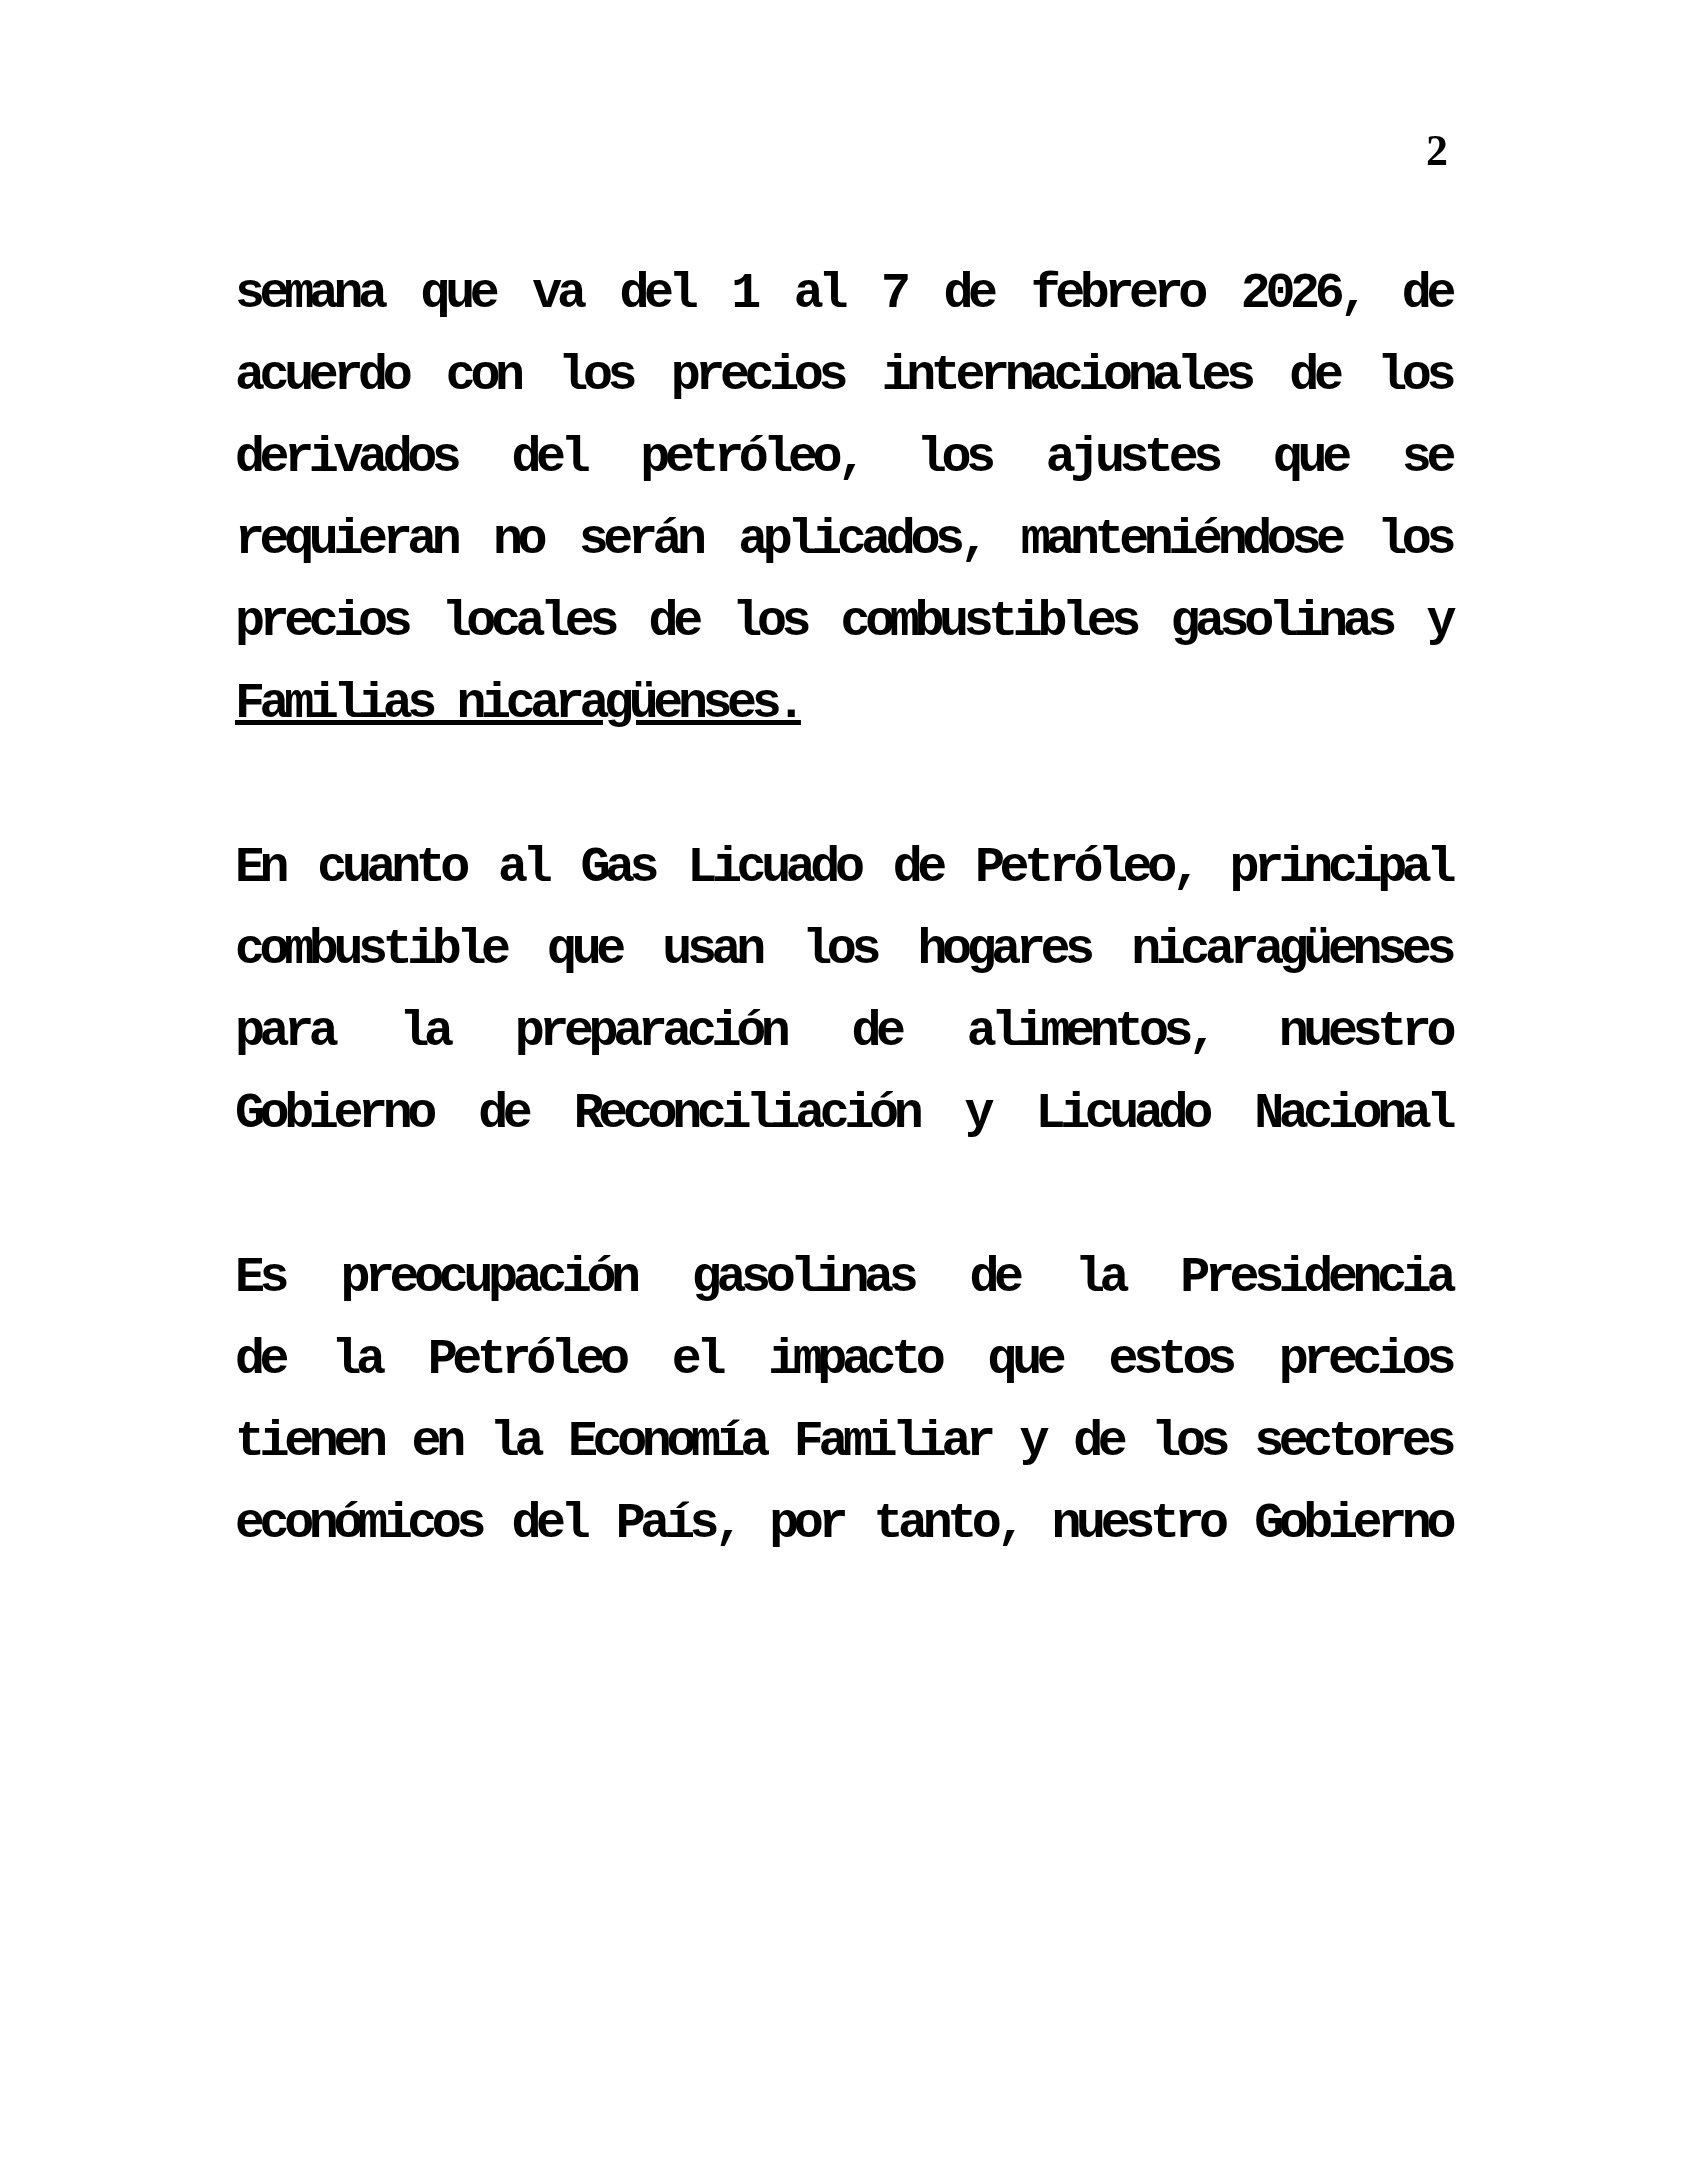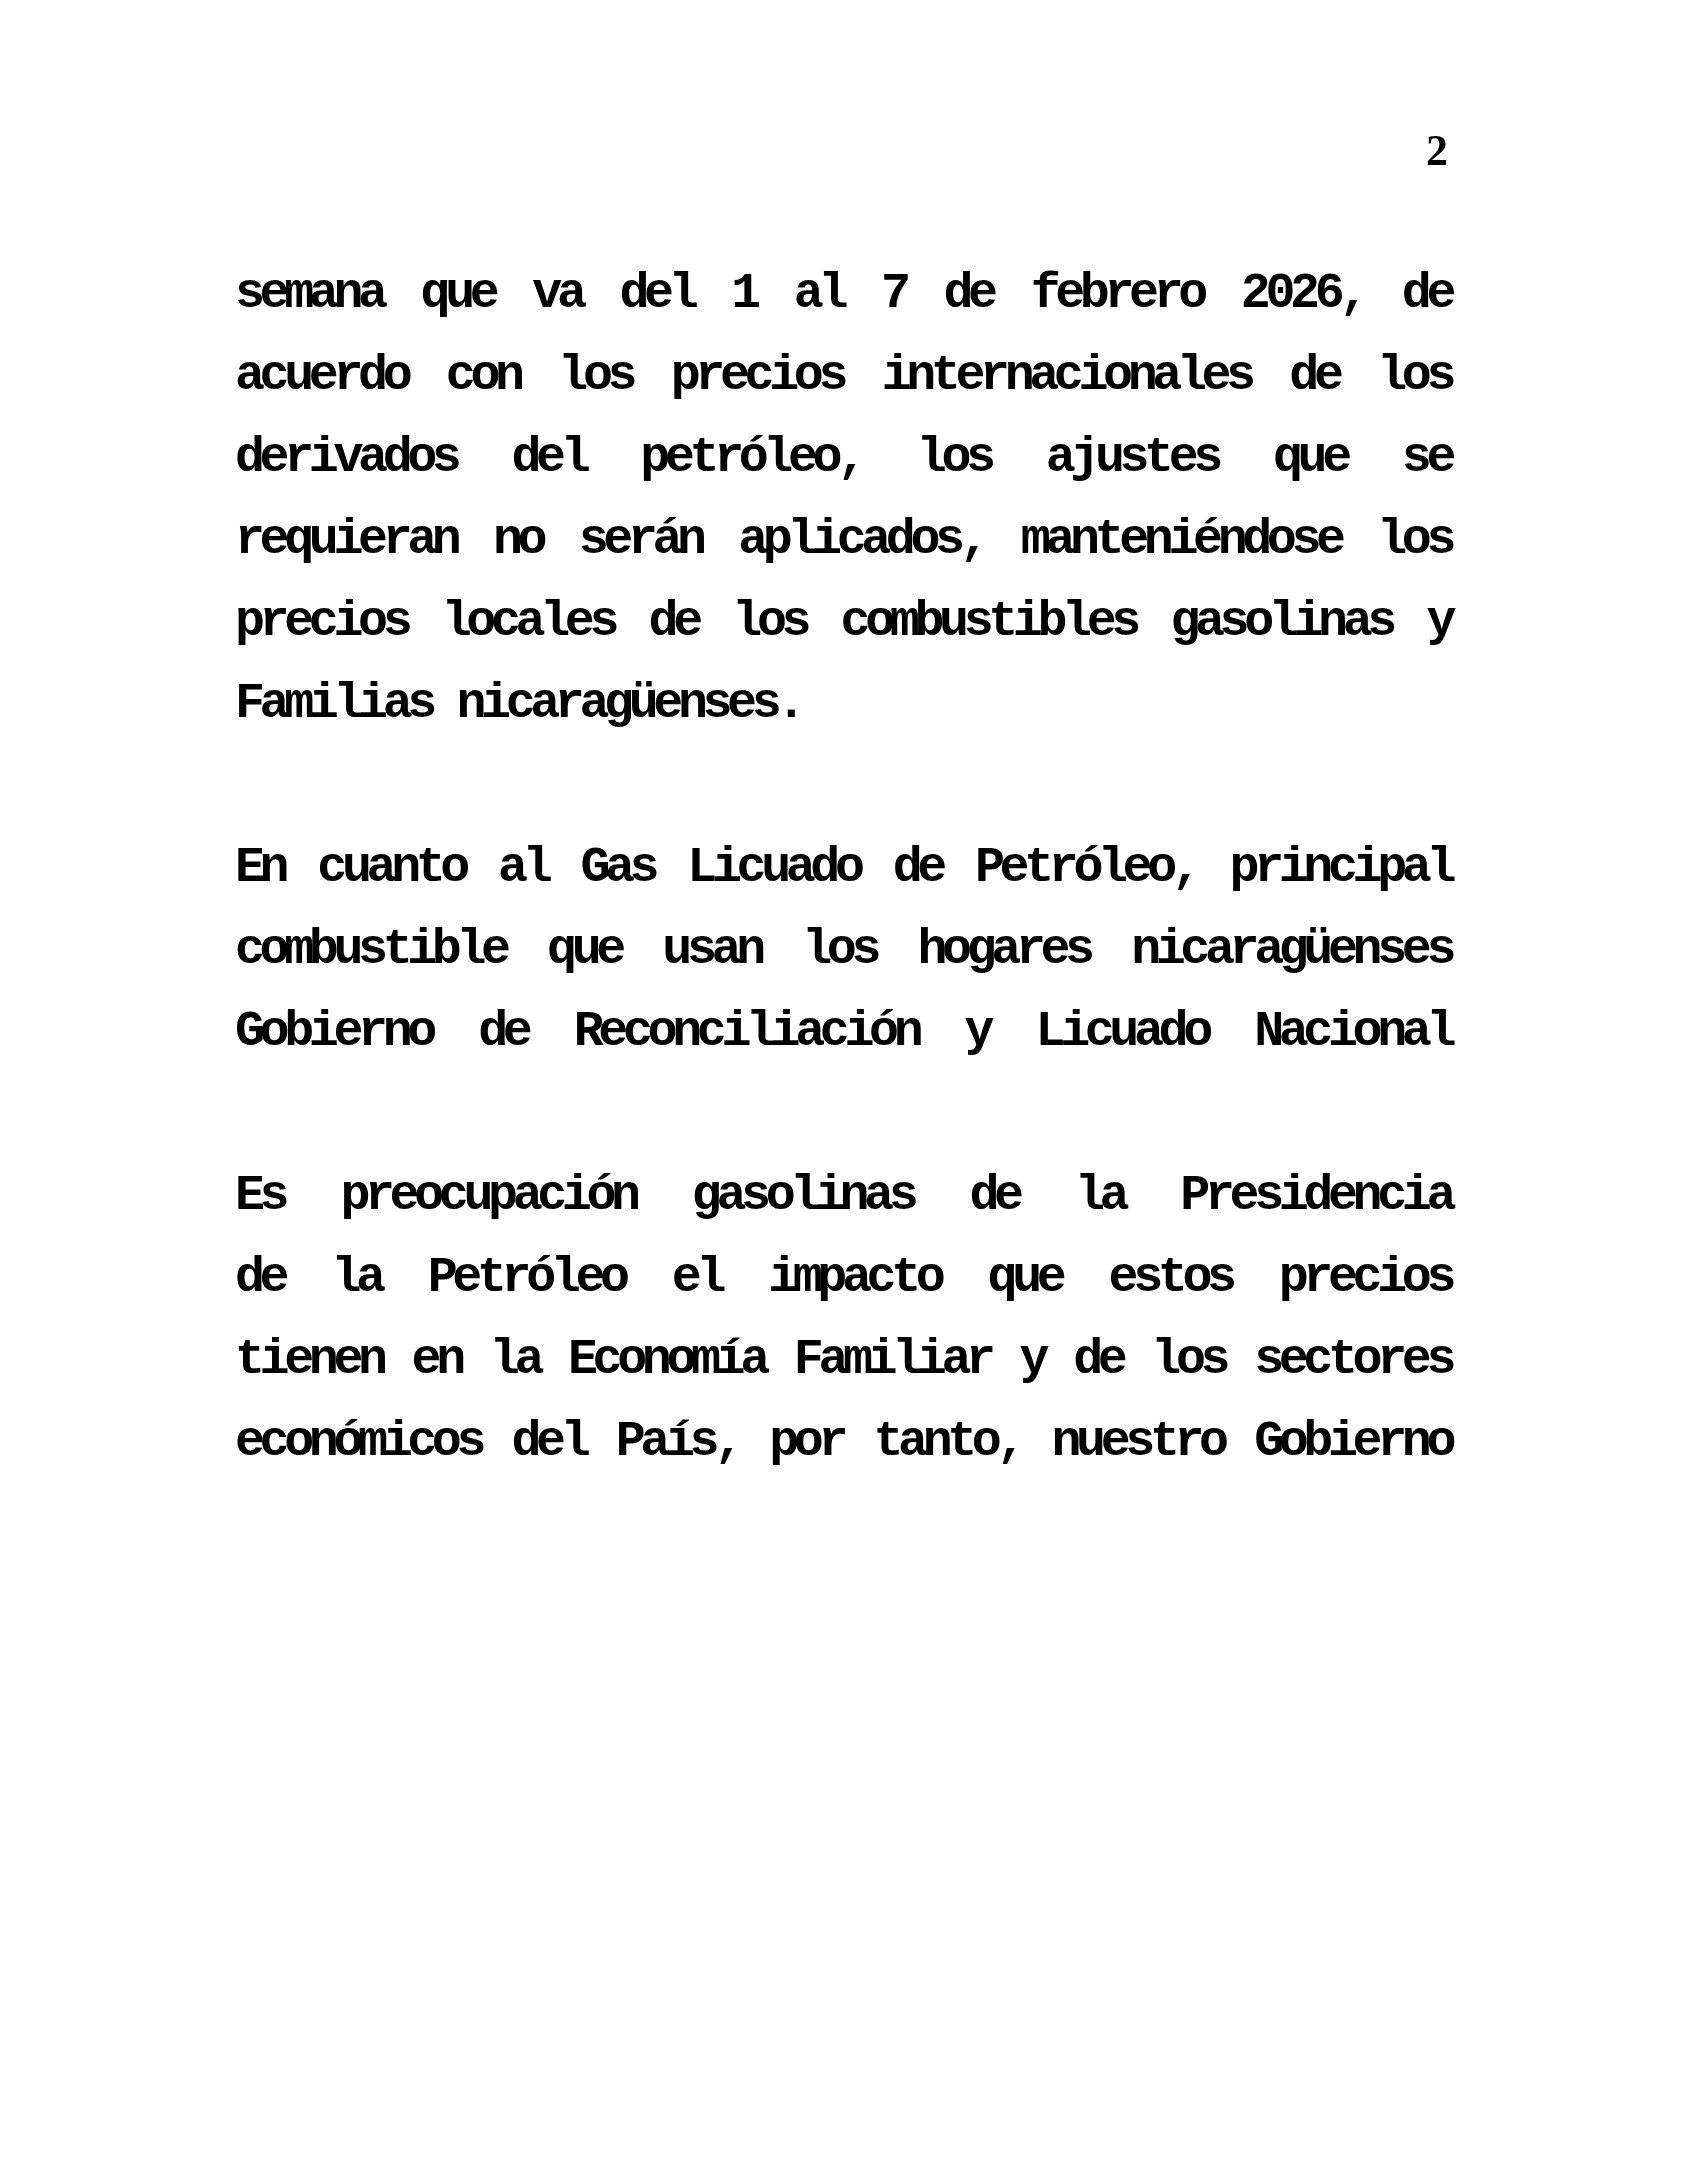--- a/index.html
+++ b/index.html
@@ -43,20 +43,21 @@
     line-height: 82px;
     white-space: normal;
   }
   .line.j {
     text-align: justify;
     text-align-last: justify;
   }
   .line.l {
     text-align: center;
     text-align-last: left;
+    text-decoration: underline;
   }
 </style>
 </head>
 <body>
 
 <div class="page">
 
   <div class="page-number">2</div>
 
   <div class="doc-body">
@@ -66,20 +67,21 @@
       <div class="line j">acuerdo con los precios internacionales de los</div>
       <div class="line j">derivados del petróleo, los ajustes que se</div>
       <div class="line j">requieran no serán aplicados, manteniéndose los</div>
       <div class="line j">precios locales de los combustibles gasolinas y</div>
       <div class="line l">Familias nicaragüenses.</div>
     </div>
 
     <div class="para">
       <div class="line j">En cuanto al Gas Licuado de Petróleo, principal</div>
       <div class="line j">combustible que usan los hogares nicaragüenses</div>
+      <div class="line j">para la preparación de alimentos, nuestro</div>
       <div class="line j">Gobierno de Reconciliación y Licuado Nacional</div>
     </div>
 
     <div class="para">
       <div class="line j">Es preocupación gasolinas de la Presidencia</div>
       <div class="line j">de la Petróleo el impacto que estos precios</div>
       <div class="line j">tienen en la Economía Familiar y de los sectores</div>
       <div class="line j">económicos del País, por tanto, nuestro Gobierno</div>
     </div>
 

